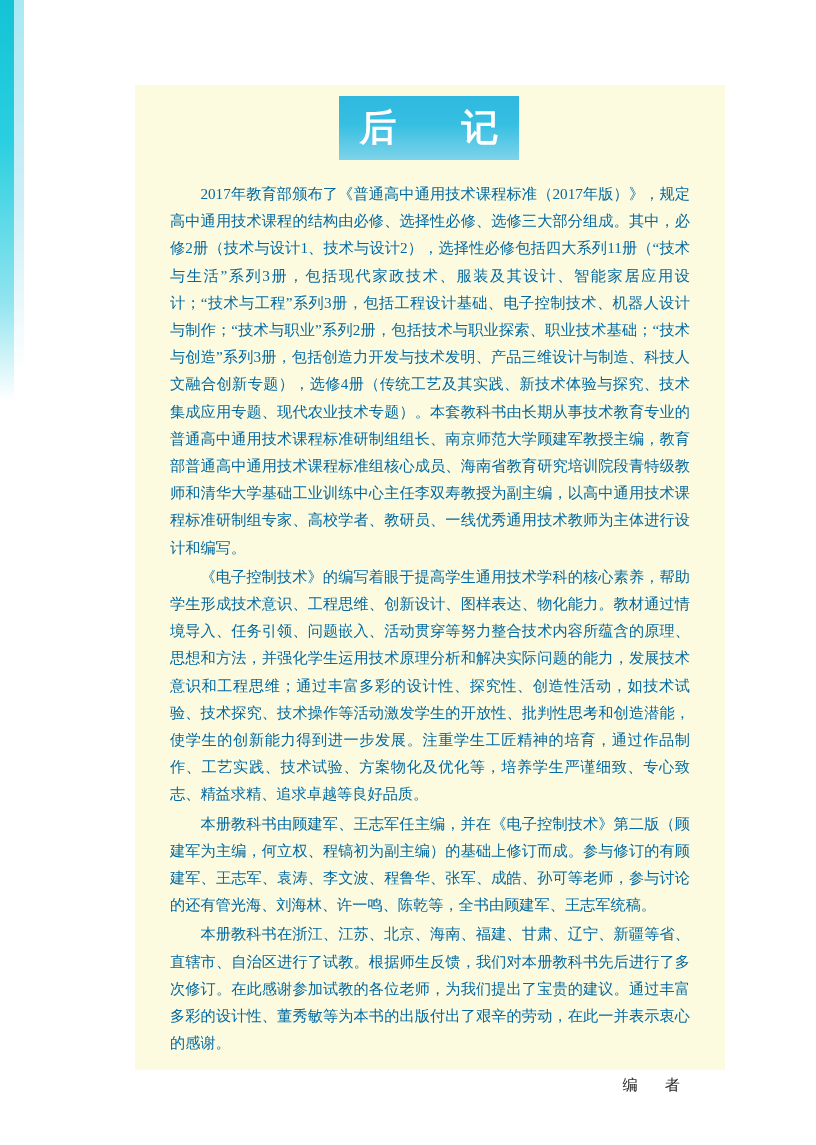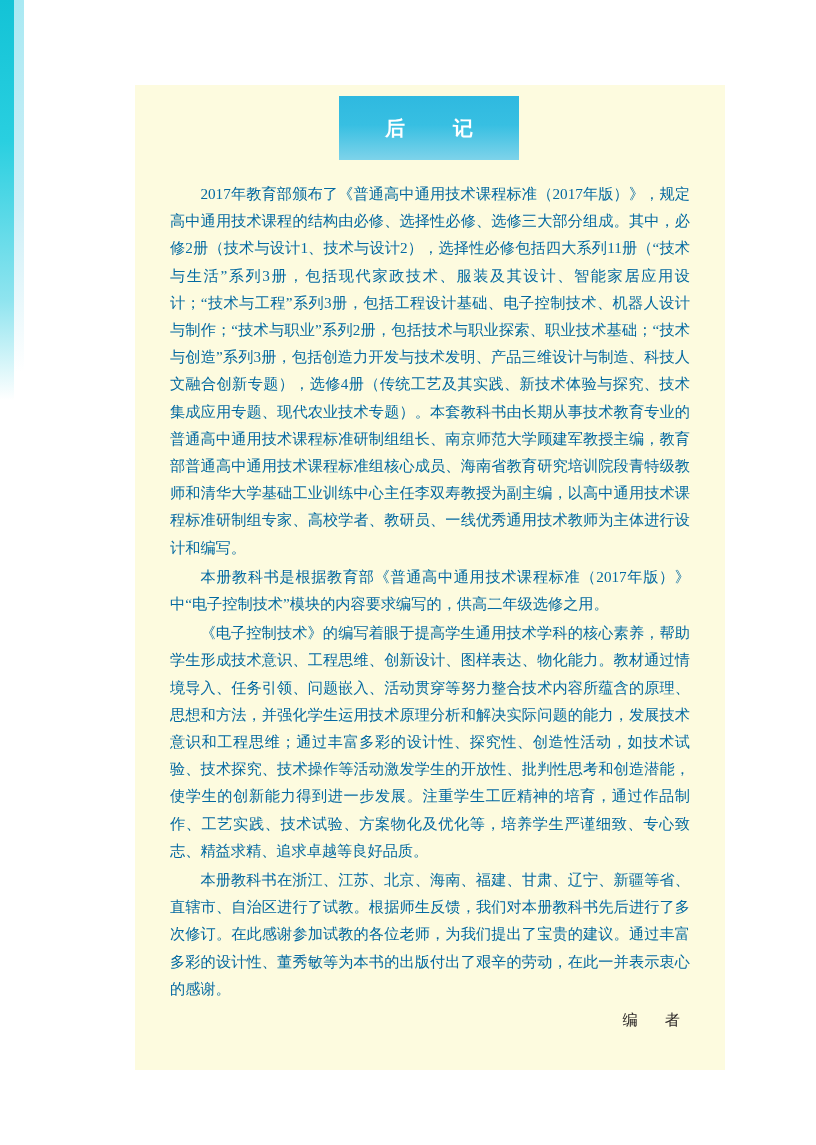--- a/index.html
+++ b/index.html
@@ -54,21 +54,21 @@
     top: 96px;
     width: 180px;
     height: 64px;
     background: linear-gradient(180deg, #2fb9e0 0%, #37bfe2 45%, #7ed3ea 100%);
     display: flex;
     align-items: center;
     justify-content: center;
   }
   .title-banner .title-text {
     color: #ffffff;
-    font-size: 20px;
+    font-size: 37px;
     font-weight: bold;
     letter-spacing: 14px;
     text-indent: 14px;
     font-family: Liberation Sans, sans-serif;
   }
   .body-text {
     position: absolute;
     left: 170px;
     top: 180px;
     width: 520px;
@@ -77,21 +77,21 @@
     margin: 0 0 2px 0;
     font-size: 15.2px;
     line-height: 27.2px;
     color: #0369a1;
     text-align: justify;
     text-justify: inter-ideograph;
     text-indent: 2em;
     font-family: "Liberation Serif", "DejaVu Serif", serif;
   }
   .sign-block {
-    margin-top: 4px;
+    margin-top: 14px;
   }
   .sign-block p {
     text-align: right;
     text-indent: 0;
     margin: 0;
     font-size: 15.2px;
     line-height: 27.2px;
     color: #231f20;
   }
   .sign-author {
@@ -108,22 +108,22 @@
   <div class="left-stripe-b"></div>
 
   <div class="content-panel"></div>
 
   <div class="title-banner">
     <span class="title-text">后　记</span>
   </div>
 
   <div class="body-text">
     <p>2017年教育部颁布了《普通高中通用技术课程标准（2017年版）》，规定高中通用技术课程的结构由必修、选择性必修、选修三大部分组成。其中，必修2册（技术与设计1、技术与设计2），选择性必修包括四大系列11册（“技术与生活”系列3册，包括现代家政技术、服装及其设计、智能家居应用设计；“技术与工程”系列3册，包括工程设计基础、电子控制技术、机器人设计与制作；“技术与职业”系列2册，包括技术与职业探索、职业技术基础；“技术与创造”系列3册，包括创造力开发与技术发明、产品三维设计与制造、科技人文融合创新专题），选修4册（传统工艺及其实践、新技术体验与探究、技术集成应用专题、现代农业技术专题）。本套教科书由长期从事技术教育专业的普通高中通用技术课程标准研制组组长、南京师范大学顾建军教授主编，教育部普通高中通用技术课程标准组核心成员、海南省教育研究培训院段青特级教师和清华大学基础工业训练中心主任李双寿教授为副主编，以高中通用技术课程标准研制组专家、高校学者、教研员、一线优秀通用技术教师为主体进行设计和编写。</p>
-    <p>本册教科书是根据教育部《普通高中通用技术课程标准（2017年版）》中“电子控制技术”模块的内容要求编写的，供高二年级选修之用。</p>
     <p>《电子控制技术》的编写着眼于提高学生通用技术学科的核心素养，帮助学生形成技术意识、工程思维、创新设计、图样表达、物化能力。教材通过情境导入、任务引领、问题嵌入、活动贯穿等努力整合技术内容所蕴含的原理、思想和方法，并强化学生运用技术原理分析和解决实际问题的能力，发展技术意识和工程思维；通过丰富多彩的设计性、探究性、创造性活动，如技术试验、技术探究、技术操作等活动激发学生的开放性、批判性思考和创造潜能，使学生的创新能力得到进一步发展。注重学生工匠精神的培育，通过作品制作、工艺实践、技术试验、方案物化及优化等，培养学生严谨细致、专心致志、精益求精、追求卓越等良好品质。</p>
+    <p>本册教科书由顾建军、王志军任主编，并在《电子控制技术》第二版（顾建军为主编，何立权、程镐初为副主编）的基础上修订而成。参与修订的有顾建军、王志军、袁涛、李文波、程鲁华、张军、成皓、孙可等老师，参与讨论的还有管光海、刘海林、许一鸣、陈乾等，全书由顾建军、王志军统稿。</p>
     <p>本册教科书在浙江、江苏、北京、海南、福建、甘肃、辽宁、新疆等省、直辖市、自治区进行了试教。根据师生反馈，我们对本册教科书先后进行了多次修订。在此感谢参加试教的各位老师，为我们提出了宝贵的建议。通过丰富多彩的设计性、董秀敏等为本书的出版付出了艰辛的劳动，在此一并表示衷心的感谢。</p>
 
     <div class="sign-block">
       <p class="sign-author">编　者</p>
 
     </div>
   </div>
 
 </div>
 

